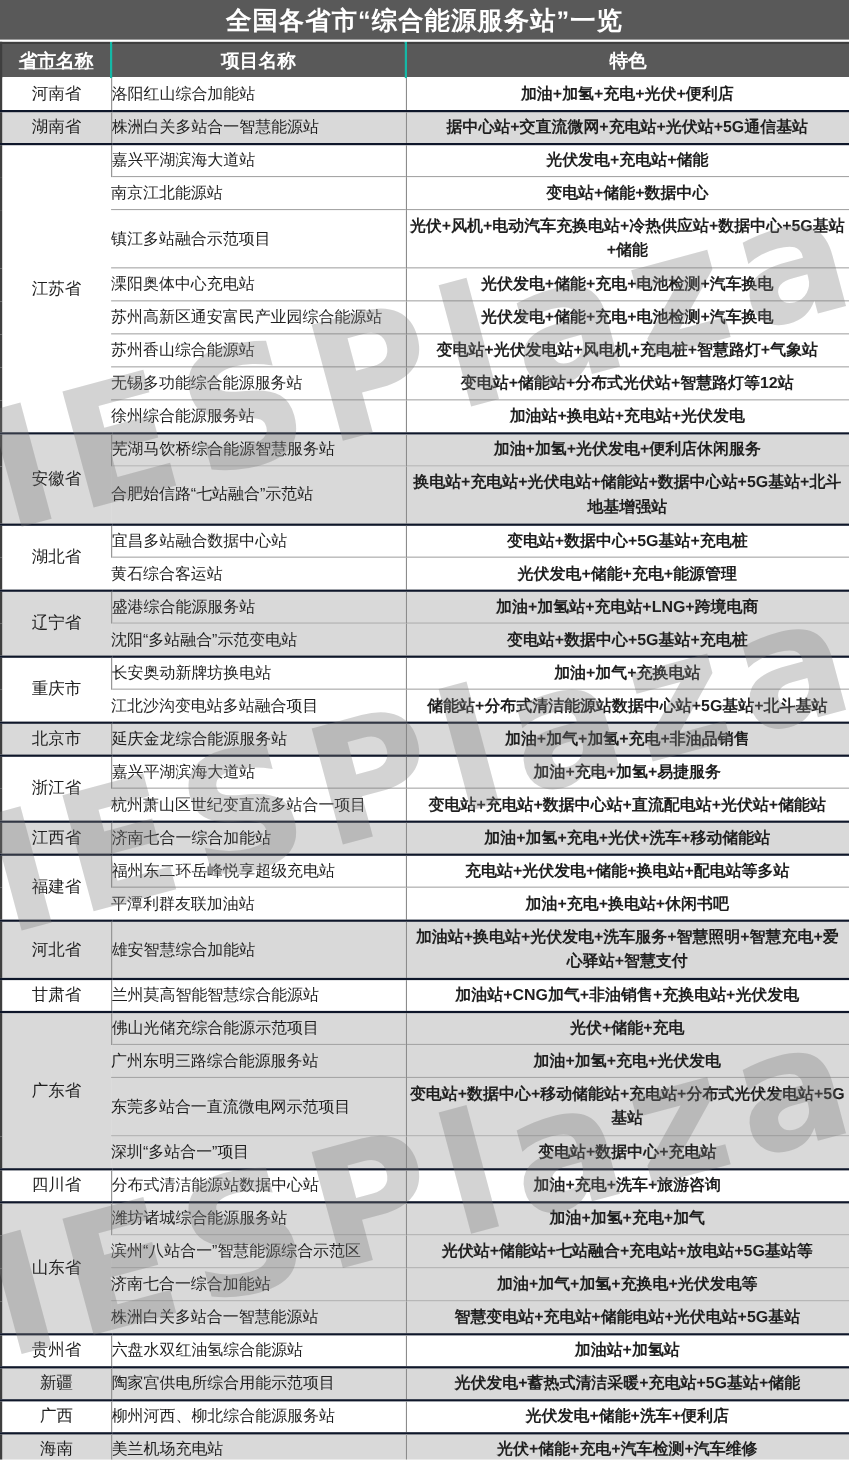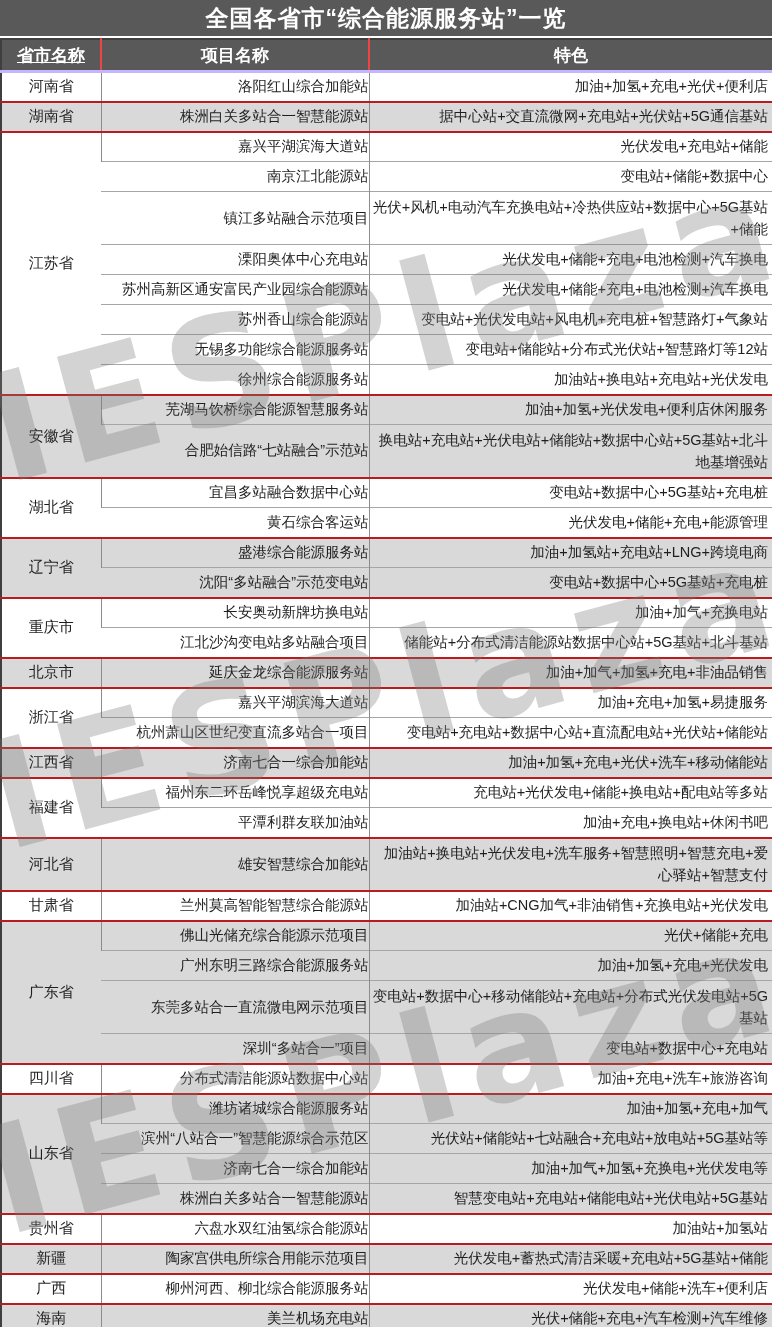--- a/index.html
+++ b/index.html
@@ -11,41 +11,41 @@
     display:flex; align-items:center; justify-content:center;
     font-size:23px; font-weight:bold; letter-spacing:1px;
   }
 
   table.energy-table {
     width:772px; table-layout:fixed; border-collapse:collapse;
     margin-top:2px; border:2px solid #3f3f3f;
   }
   th {
     background:#595959; color:#ffffff; font-size:17px; font-weight:bold;
-    height:30px; border-left:2px solid #ef4444; border-bottom:1px solid #ffffff;
+    height:30px; border-left:2px solid #14b8a6; border-bottom:1px solid #ffffff;
     padding:0; text-align:center;
   }
   th:first-child { border-left:none;text-decoration:underline; }
 
   td {
     font-size:14.5px; color:#1f1f1f; padding:0; overflow:hidden;
     border-left:1px solid #8c8c8c; border-top:1px solid #a6a6a6;
     vertical-align:middle; background:#ffffff;
   }
   td:first-child { border-left:none; }
-  tr.group-start td { border-top:2px solid #b91c1c; }
-  tr.first-group td { border-top:3px solid #c4b5fd; }
+  tr.group-start td { border-top:2px solid #0f172a; }
+  tr.first-group td { border-top:1px solid #c4b5fd; }
   tr.shade-gray td { background:#d9d9d9; }
 
   tr.normal-row { height:30px; }
   tr.tall-row { height:53px; }
 
   .province-cell { text-align:center; font-size:15px; }
-  .project-cell { text-align:right; white-space:nowrap; }
-  .feature-cell { text-align:right; padding:0 4px 0 3px; white-space:nowrap; }
+  .project-cell { text-align:left; white-space:nowrap; }
+  .feature-cell { text-align:center; padding:0 4px 0 3px; white-space:nowrap;font-weight:bold; }
   tr.tall-row .feature-cell { white-space:normal; line-height:22px; }
 
   .watermark {
     position:absolute; left:-34px; width:840px; text-align:center;
     font-size:150px; line-height:150px; font-weight:bold; letter-spacing:12px;
     color:rgba(120,120,120,0.33); transform:rotate(-15deg);
     pointer-events:none; z-index:9; font-family:"DejaVu Sans",sans-serif;
     white-space:nowrap;
   }
   .wm1 { top:253px; }

